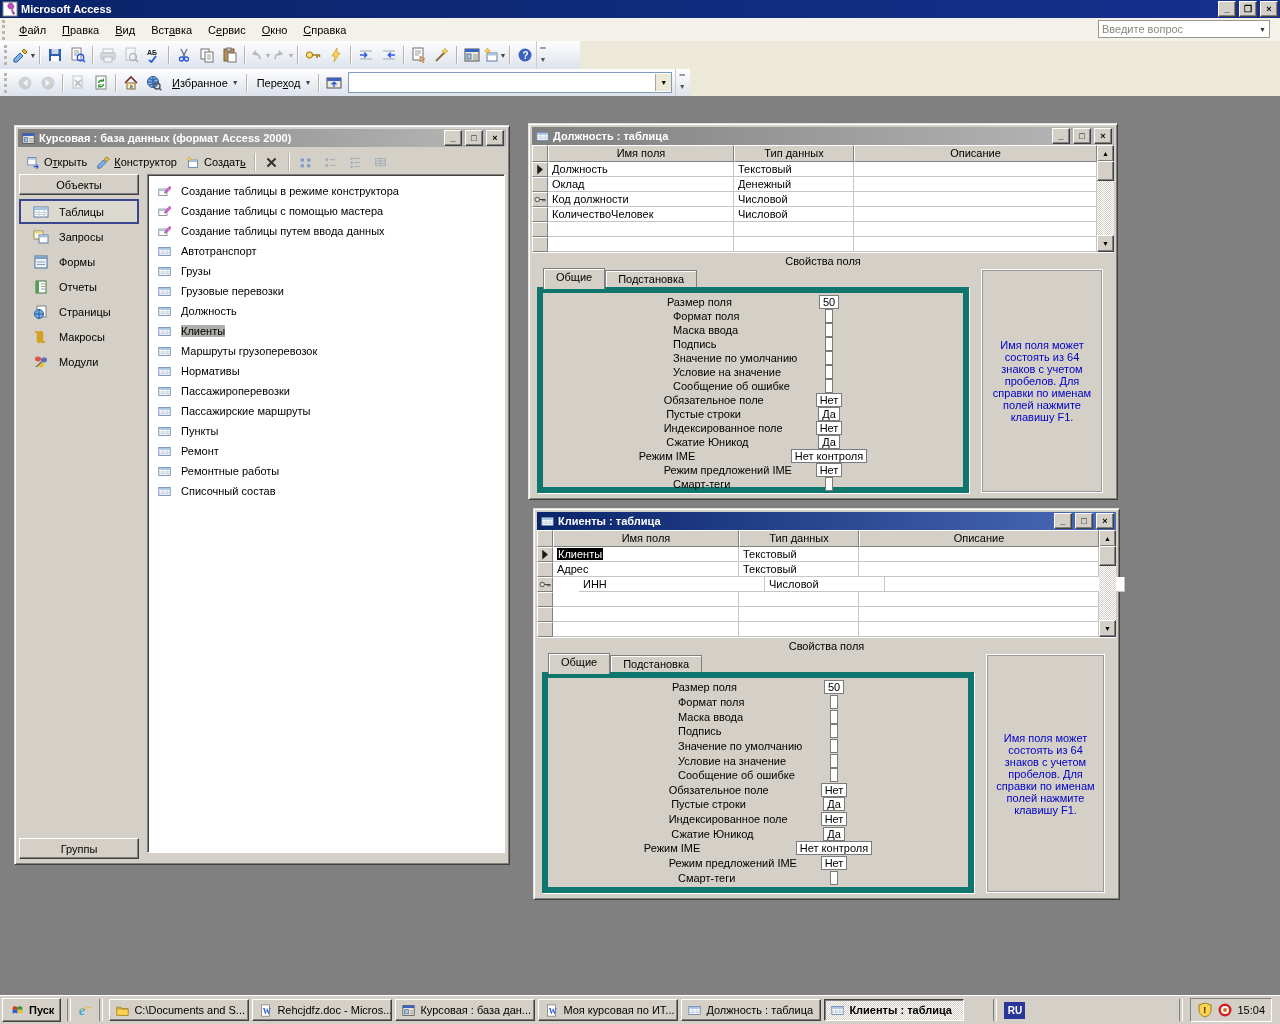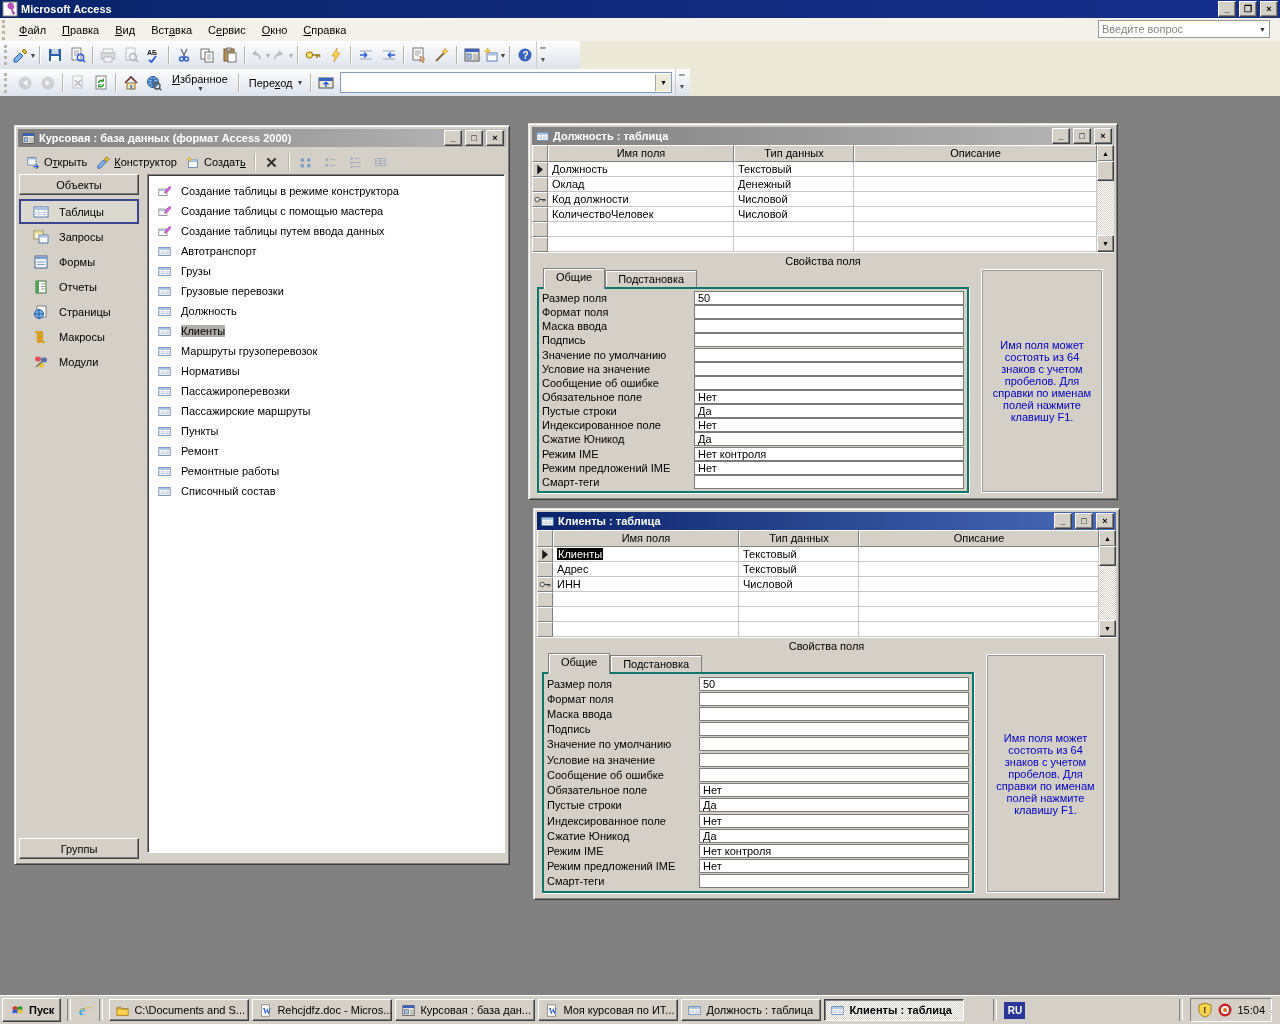--- a/index.html
+++ b/index.html
@@ -62,21 +62,21 @@
   .fieldrow{height:15px;}
   .selname{background:#000;color:#fff;padding:0 1px;}
   .band{height:16px;background:#d4d0c8;text-align:center;line-height:16px;border-top:1px solid #fff;}
   .vsb{position:absolute;width:17px;background:repeating-conic-gradient(#fff 0 25%,#d4d0c8 0 50%) 0 0/2px 2px;box-sizing:border-box;}
   .sbarr{position:absolute;left:0;width:15px;height:15px;font-size:7px;display:flex;align-items:center;justify-content:center;}
   .sbthumb{position:absolute;left:0;width:15px;height:18px;}
   .proparea{position:absolute;left:8px;}
   .tabs{display:flex;align-items:flex-end;height:19px;padding-left:6px;}
   .tab{height:16px;padding:1px 12px 0 12px;border:1px solid #808080;border-bottom:none;box-shadow:inset 1px 1px 0 #fff;background:#d4d0c8;line-height:15px;}
   .tab.act{height:19px;margin-bottom:-1px;z-index:2;position:relative;}
-  .pbox{border:2px solid #0f766e;box-shadow:1px 1px 0 #fff;background:#d4d0c8;display:flex;flex-direction:column;padding:2px 3px;box-sizing:border-box;}
+  .pbox{border:6px solid #0f766e;box-shadow:1px 1px 0 #fff;background:#d4d0c8;display:flex;flex-direction:column;padding:2px 3px;box-sizing:border-box;align-items:center;}
   .prow{flex:1;display:flex;align-items:center;}
   .plabel{width:152px;flex:none;}
   .pval{flex:1;background:#fff;border:1px solid #7b7b7b;height:12px;line-height:12px;padding:0 3px;}
   .helpbox{position:absolute;border:1px solid #fff;box-shadow:0 0 0 1px #9a9a9a inset;display:flex;align-items:center;justify-content:center;text-align:center;color:#0000c8;padding:6px;box-sizing:border-box;}
   
   #statusbar{position:absolute;left:0;top:972px;width:100%;height:23px;background:#d4d0c8;border-top:1px solid #fff;display:flex;align-items:center;gap:2px;padding:2px;box-sizing:border-box;}
   .sbpanel{height:17px;display:flex;align-items:center;padding:0 6px;box-sizing:border-box;}
   #taskbar{position:absolute;left:0;top:995px;width:100%;height:29px;background:#d4d0c8;border-top:1px solid #fff;display:flex;align-items:center;padding:0 2px;box-sizing:border-box;gap:3px;}
   .taskbtn{height:22px;display:flex;align-items:center;gap:4px;padding:0 4px;width:140px;box-sizing:border-box;overflow:hidden;white-space:nowrap;flex:none;}
   .taskbtn.act{border-color:#404040 #fff #fff #404040;box-shadow:inset 1px 1px 0 #808080;background:repeating-conic-gradient(#fff 0 25%,#d4d0c8 0 50%) 0 0/2px 2px;font-weight:bold;}
@@ -364,21 +364,21 @@
         <span class="tbbtn">
           <span class="icon">
             <svg viewBox="0 0 16 16" xmlns="http://www.w3.org/2000/svg">
               <circle cx="7" cy="7" r="5.5" fill="#7fb2e8" stroke="#2a5a9a"></circle>
               <path d="M1.5 7h11M7 1.5v11M3 3.8a7 7 0 0 0 8 0M3 10.2a7 7 0 0 1 8 0" stroke="#2a5a9a" fill="none"></path>
               <circle cx="11" cy="11" r="3" fill="none" stroke="#555" stroke-width="1.4"></circle>
               <path d="M13 13l2.2 2.2" stroke="#555" stroke-width="1.6"></path>
             </svg>
           </span>
         </span>
-        <span class="tbbtn" style="width: auto; padding: 0px 4px; flex-direction: column;">
+        <span class="tbbtn" style="width: auto; padding: 0px 4px;">
           <span class="tblabel"><u>И</u>збранное</span>
           <span class="dd">▼</span>
         </span>
         <span class="tbsep"></span>
         <span class="tbbtn" style="width: auto; padding: 0px 4px;">
           <span class="tblabel">Пере<u>х</u>од</span>
           <span class="dd">▼</span>
         </span>
         <span class="tbsep"></span>
         <span class="tbbtn">
@@ -922,21 +922,21 @@
           <div class="fieldrow">
             <span class="gsel">
               <span class="icon sm">
                 <svg viewBox="0 0 16 16" xmlns="http://www.w3.org/2000/svg">
                   <circle cx="4" cy="8" r="2.8" fill="#d4d0c8" stroke="#404040"></circle>
                   <circle cx="4" cy="8" r=".9" fill="#fff"></circle>
                   <path d="M7 8h7M11 8v2.5M13.5 8v2" stroke="#404040" stroke-width="1.3"></path>
                 </svg>
               </span>
             </span>
-            <span class="gcell" style="width: 186px;">ИНН</span>
+            <span class="gcell" style="width: 186px; margin-left: 26px;">ИНН</span>
             <span class="gcell" style="width: 120px;">Числовой</span>
             <span class="gcell" style="width: 240px;"></span>
           </div>
           <div class="fieldrow">
             <span class="gsel"></span>
             <span class="gcell" style="width: 186px;"></span>
             <span class="gcell" style="width: 120px;"></span>
             <span class="gcell" style="width: 240px;"></span>
           </div>
           <div class="fieldrow">

